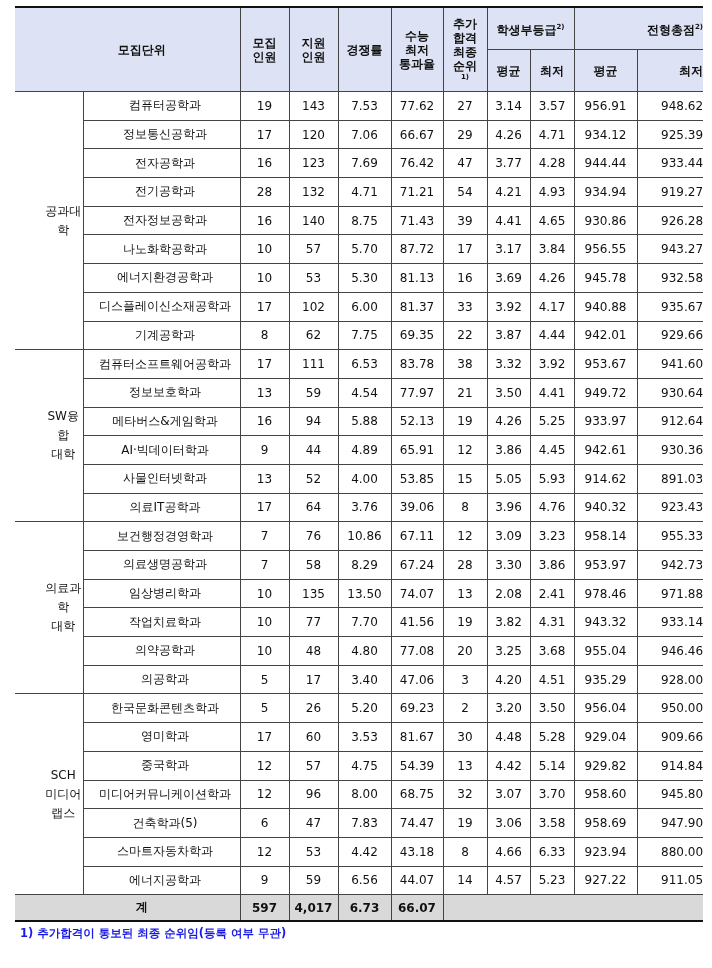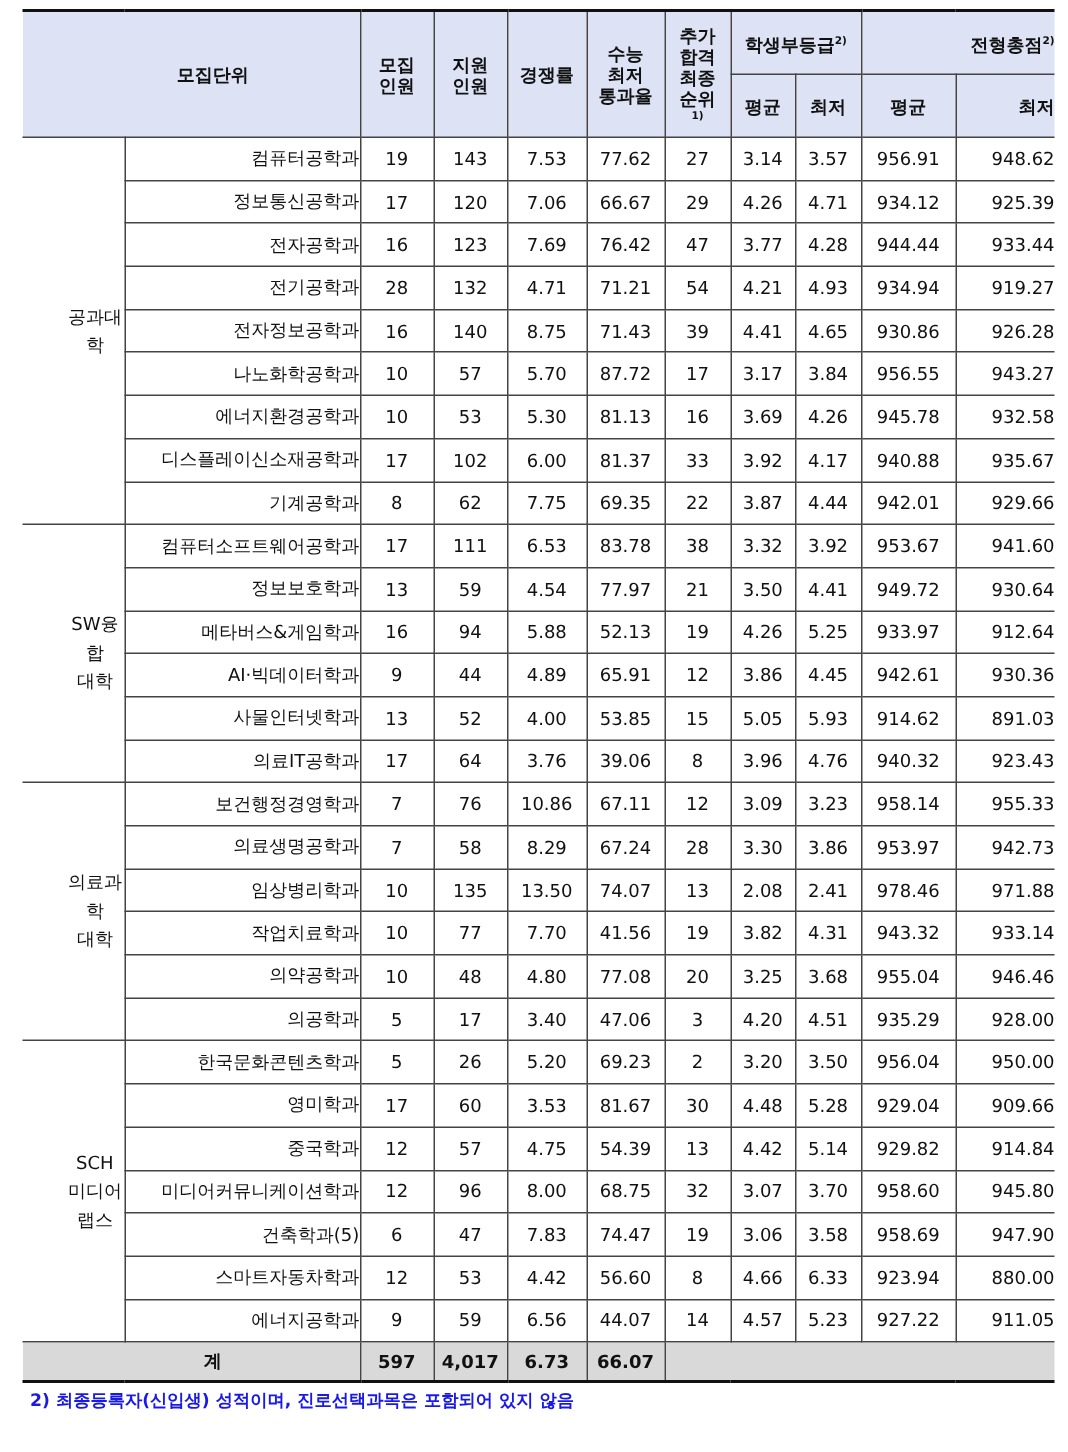--- a/index.html
+++ b/index.html
@@ -7,21 +7,21 @@
          font-family: "DejaVu Sans", "Liberation Sans", sans-serif; color: #111; }
   table.admit { position: absolute; left: 15px; top: 6px; width: 688px;
                 border-collapse: collapse; table-layout: fixed; font-size: 12px; }
   table.admit td, table.admit th { border: 1px solid #444; padding: 0; text-align: center;
                 vertical-align: middle; overflow: hidden; white-space: nowrap; }
   table.admit thead tr:first-child th { border-top: 2px solid #111; }
   table.admit th { background: #dde3f4; font-weight: bold; font-size: 12px; line-height: 14px; }
   table.admit th.hg { height: 41px; }
   table.admit th.sub { height: 41px; }
   table.admit td { height: 27.7px; font-size: 12px; }
-  table.admit td.dept { text-align: right; padding-left: 7px; }
+  table.admit td.dept { text-align: center; padding-left: 7px; }
   table.admit td.college { border-left: none; white-space: normal; line-height: 19px; }
   table.admit tr.grp-start td { border-top: 1.5px solid #444; }
   table.admit tr.total td { background: #d9d9d9; font-weight: bold; height: 25px;
                 border-bottom: 2px solid #111; }
   table.admit td.first, table.admit th.first { border-left: none; padding-left: 29px; }
   table.admit td.last, table.admit th.last { border-right: none; text-align: right; }
   table.admit td.g, table.admit th.g { border-left: 1px solid #999; margin-left: 32px; }
   sup.fn { font-size: 7px; vertical-align: super; font-weight: bold; }
   .fnsmall { font-size: 7px; display: block; line-height: 9px; }
   .notes { position: absolute; left: 20px; top: 926px; color: #1a1ae6; font-weight: bold;
@@ -382,21 +382,21 @@
         <td class="g">3.06</td>
         <td class="">3.58</td>
         <td class="g">958.69</td>
         <td class="last">947.90</td>
       </tr>
       <tr>
         <td class="dept">스마트자동차학과</td>
         <td class="">12</td>
         <td class="">53</td>
         <td class="">4.42</td>
-        <td class="">56.60</td>
+        <td class="">43.18</td>
         <td class="">8</td>
         <td class="g">4.66</td>
         <td class="">6.33</td>
         <td class="g">923.94</td>
         <td class="last">880.00</td>
       </tr>
       <tr>
         <td class="dept">에너지공학과</td>
         <td class="">9</td>
         <td class="">59</td>
@@ -415,14 +415,14 @@
       <td>597</td>
       <td>4,017</td>
       <td>6.73</td>
       <td>66.07</td>
       <td colspan="5" class="last"></td>
     </tr>
   </tfoot>
 </table>
 
 <div class="notes">
-  <div>2) 최종등록자(신입생) 성적이며, 진로선택과목은 포함되어 있지 않음</div>
+  <div>1) 추가합격이 통보된 최종 순위임(등록 여부 무관)</div>
 </div>
 
 </body></html>

